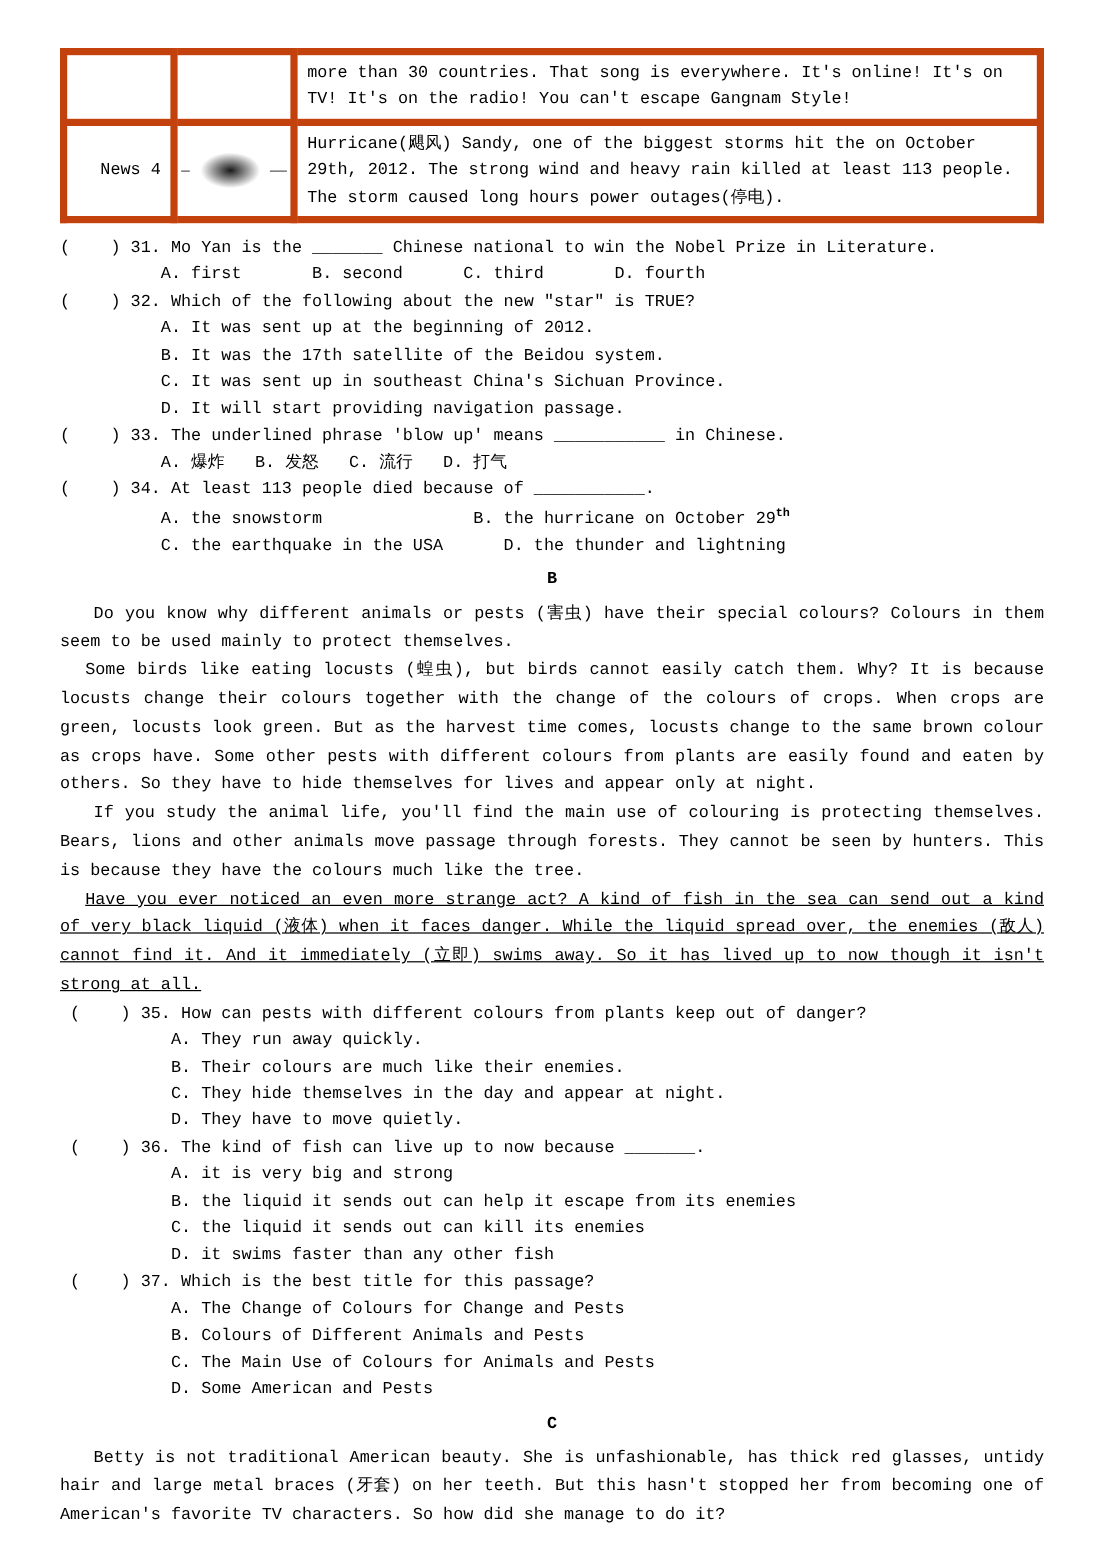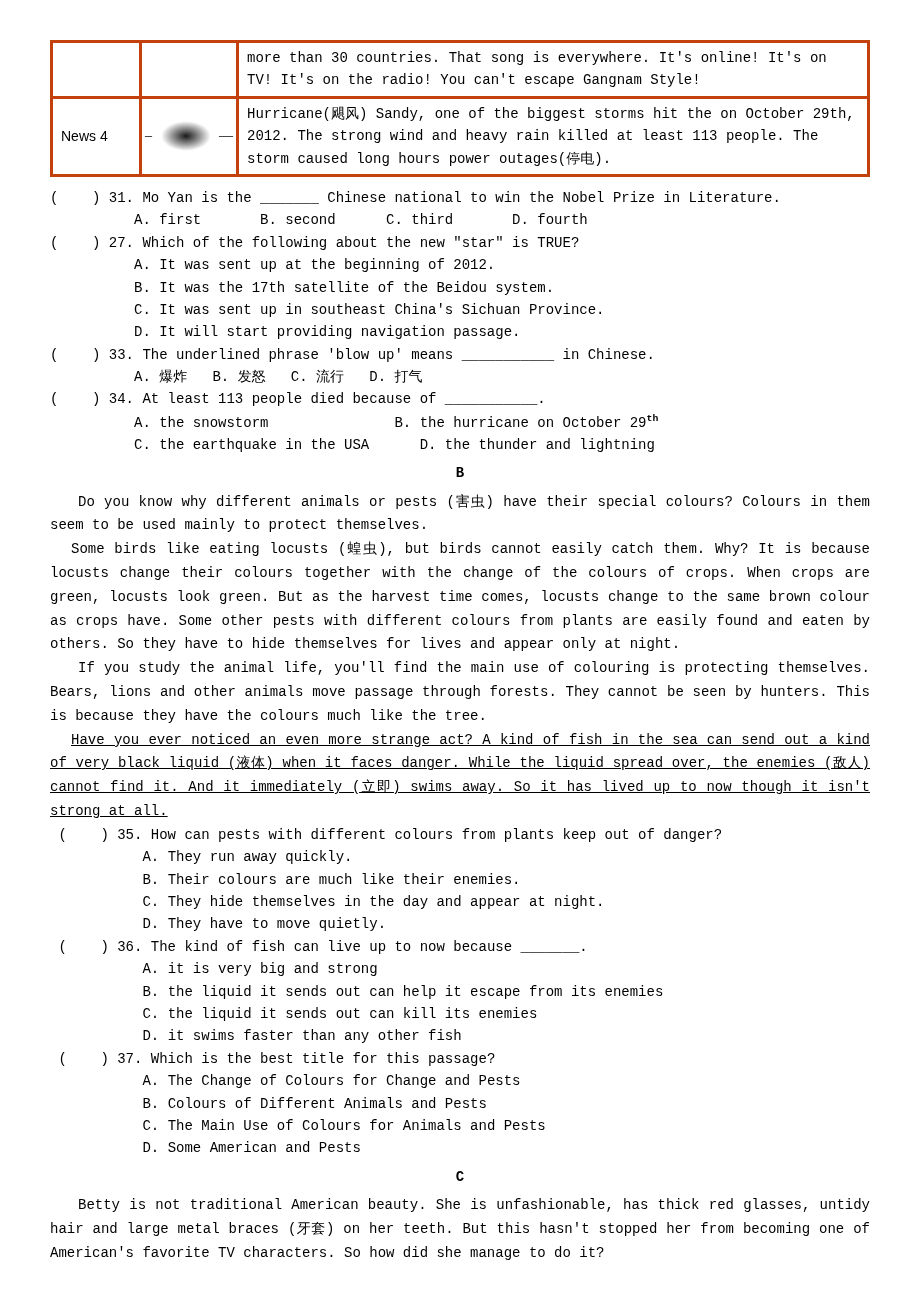--- a/index.html
+++ b/index.html
@@ -10,32 +10,32 @@
     padding: 40px 50px;
     color: #000;
     background: #fff;
   }
   table {
     border-collapse: collapse;
     width: 100%;
     margin-bottom: 10px;
   }
   td {
-    border: 3px solid #c2410c;
+    border: 6px solid #c2410c;
     padding: 4px 8px;
     vertical-align: top;
     font-family: Consolas, "Courier New", monospace;
     font-size: 14px;
     margin-top: 36px;
   }
   td.news-label {
     width: 70px;
-    text-align: left;
+    text-align: right;
     vertical-align: middle;
-    font-family: Liberation Sans, sans-serif;
+    font-family: Liberation Mono, monospace;
   }
   td.news-img {
     width: 90px;
     text-align: center;
     vertical-align: middle;
     padding: 2px;
   }
   .smudge {
     display: inline-block;
     width: 50px;
@@ -85,21 +85,21 @@
       <span class="smudge"></span>
       <span class="dash">—</span>
     </td>
     <td>Hurricane(飓风) Sandy, one of the biggest storms hit the on October 29th, 2012. The strong wind and heavy rain killed at least 113 people. The storm caused long hours power outages(停电).</td>
   </tr>
 </tbody>
   </table>
 
 <div class="questions"><span>(    ) 31. Mo Yan is the _______ Chinese national to win the Nobel Prize in Literature.</span>
 <span>          A. first       B. second      C. third       D. fourth</span>
-<span>(    ) 27. Which of the following about the new "star" is TRUE?</span>
+<span>(    ) 32. Which of the following about the new "star" is TRUE?</span>
 <span>          A. It was sent up at the beginning of 2012.</span>
 <span>          B. It was the 17th satellite of the Beidou system.</span>
 <span>          C. It was sent up in southeast China's Sichuan Province.</span>
 <span>          D. It will start providing navigation passage.</span>
 <span>(    ) 33. The underlined phrase 'blow up' means ___________ in Chinese.</span>
 <span>          A. 爆炸   B. 发怒   C. 流行   D. 打气</span>
 <span>(    ) 34. At least 113 people died because of ___________.</span>
 <span><span>          A. the snowstorm               B. the hurricane on October 29</span><sup>th</sup></span>
 <span>          C. the earthquake in the USA      D. the thunder and lightning</span></div>
 

